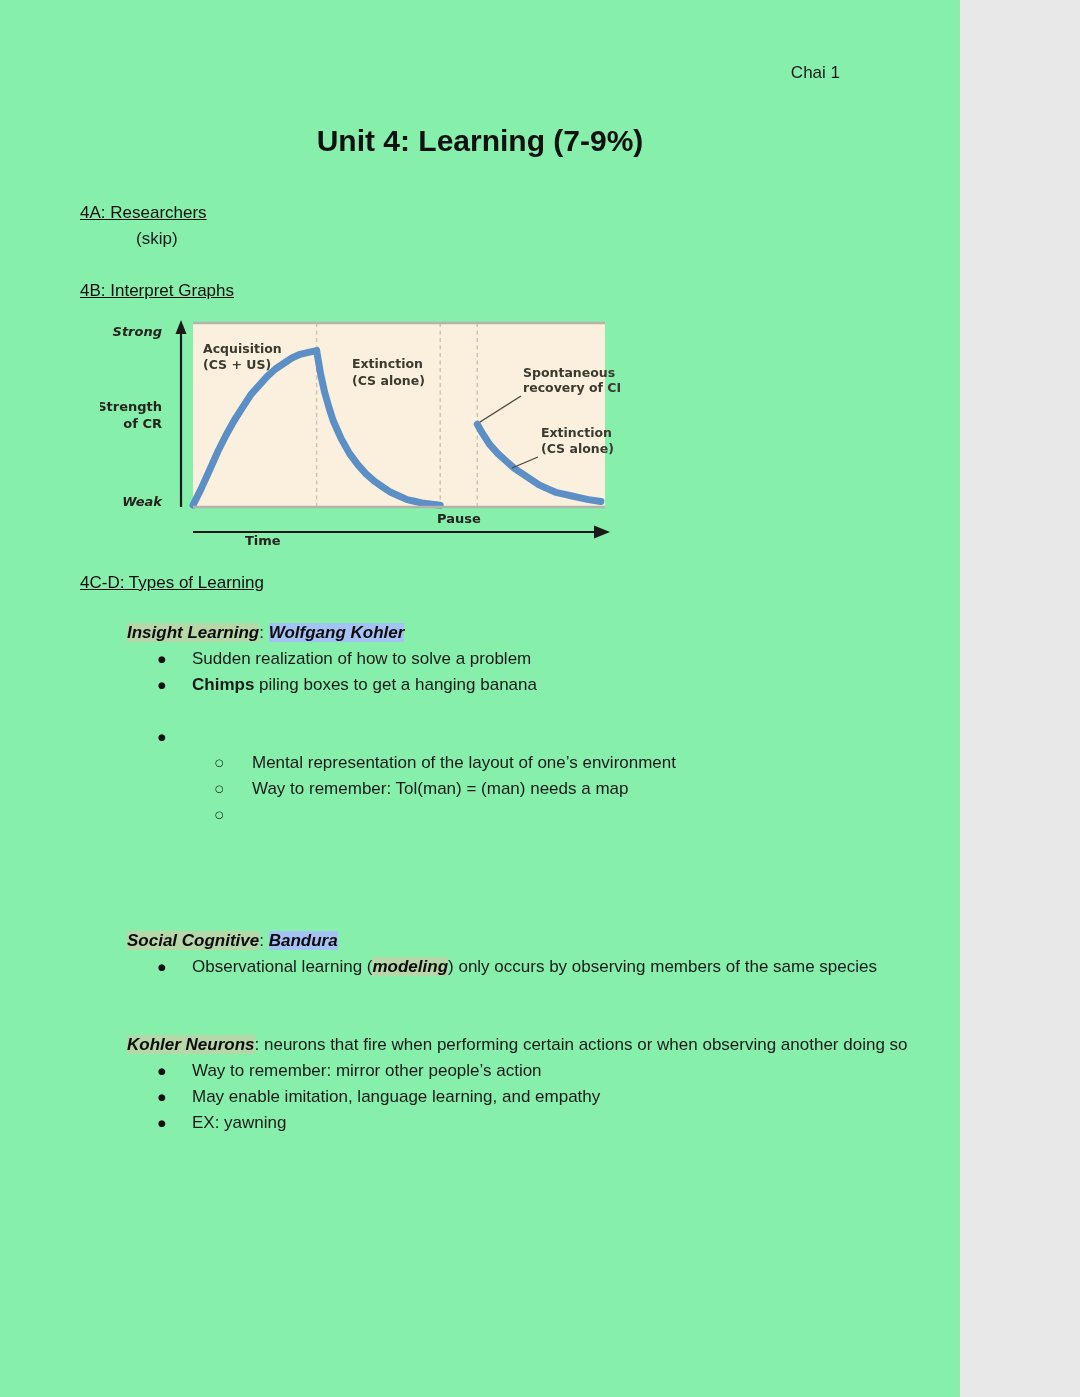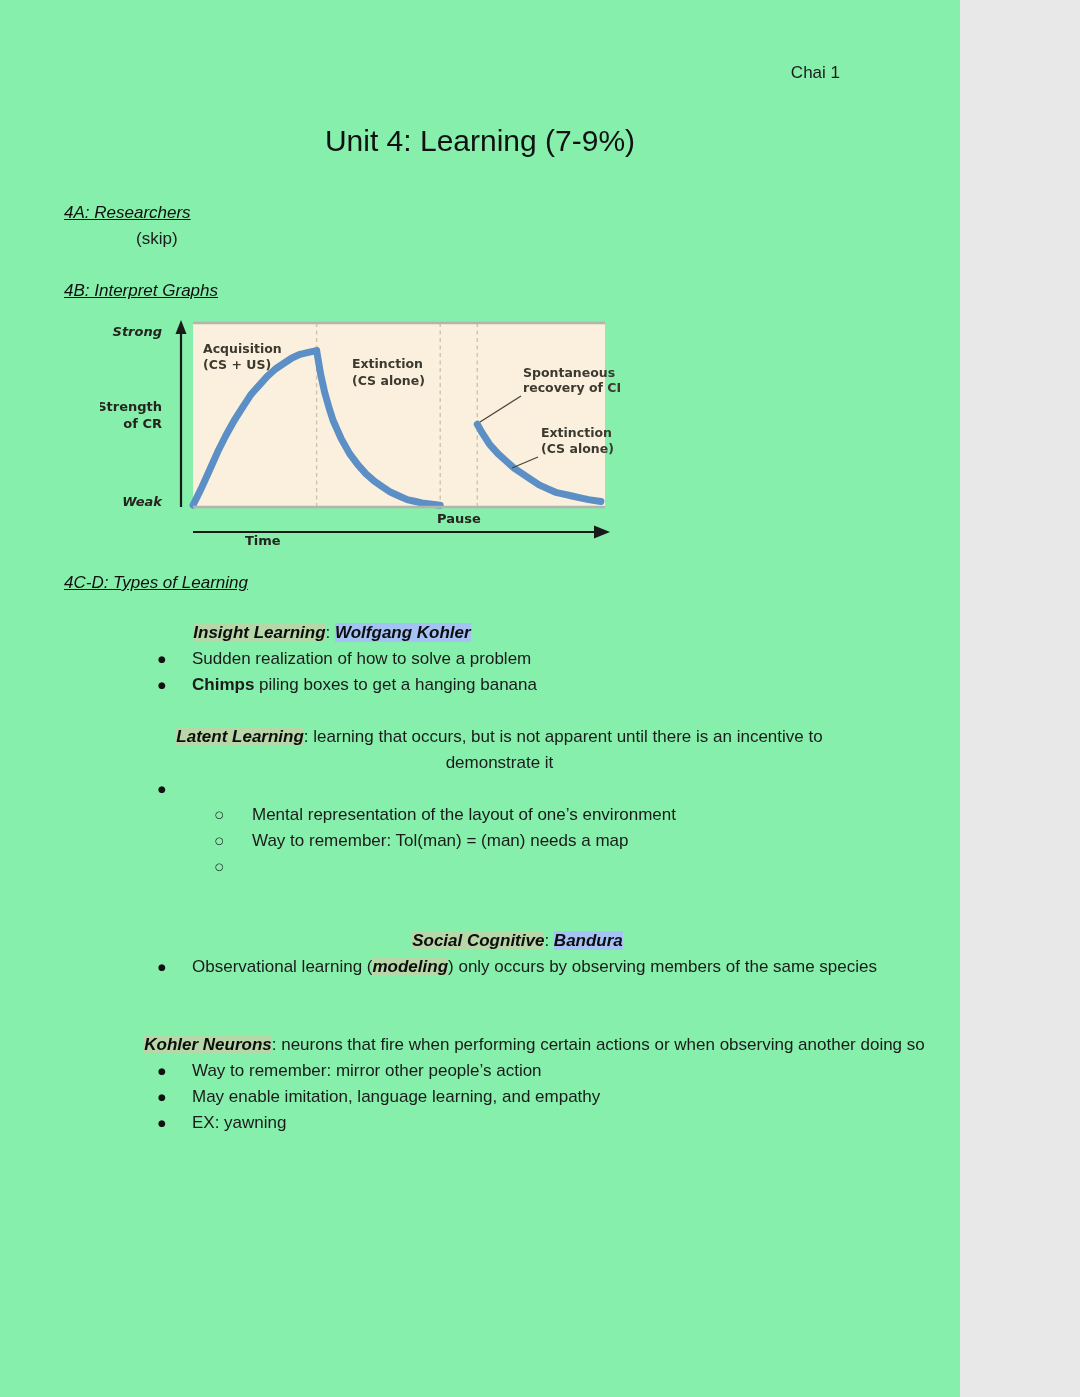--- a/index.html
+++ b/index.html
@@ -9,25 +9,25 @@
   }
   *{margin:0;padding:0;box-sizing:border-box;}
   html,body{background:#e8e8e8;}
   .page{
     position:relative; width:960px; height:1397px; background:#86efac;
     font-family:"Liberation Sans", sans-serif; font-size:17px; line-height:26px; color:#1b1b1b;
     overflow:hidden;
   }
   .pagenum{position:absolute; top:60px; right:120px;}
   .title{position:absolute; top:122px; left:0; width:100%; text-align:center;
-    font-size:30px; line-height:38px; font-weight:400; color:#111;}
-  .heading{position:absolute; left:64px; font-style:italic; text-decoration:underline; color:#0f0f0f;}
+    font-size:30px; line-height:38px; font-weight:700; color:#111;}
+  .heading{position:absolute; left:80px; text-decoration:underline; color:#0f0f0f;}
   .plain-line{position:absolute;}
   .topic{position:absolute; left:127px;}
-  .line,.para{white-space:pre-wrap;text-align:center;}
+  .line,.para{white-space:pre-wrap;}
   .term{font-weight:bold; font-style:italic; color:#0d0d0d;}
   .hl-green{background:var(--hl-green);}
   .hl-blue{background:var(--hl-blue);}
   .hl-red{background:var(--hl-red);}
   .brow{display:flex; align-items:flex-start;}
   .brow .mark{flex:0 0 auto; line-height:26px; color:#111; font-family:"DejaVu Sans", sans-serif;}
   .b1 .mark{width:65px; padding-left:31px; font-size:9px;}
   .b2 .mark{width:125px; padding-left:88px; font-size:10px;}
   .brow .content{white-space:pre-wrap;}
   b{font-weight:bold;}
@@ -109,21 +109,20 @@
       <span class="mark">●</span>
       <div class="content">Sudden realization of how to solve a problem</div>
     </div>
     <div class="brow b1">
       <span class="mark">●</span>
       <div class="content"><b>Chimps</b><span> piling boxes to get a hanging banana</span></div>
     </div>
   </div>
 
   <div class="topic" style="top:724px;">
-    <div class="para" style="width:745px;"><span class="term hl-green">Latent Learning</span><span>: learning that occurs, but is not apparent until there is an incentive to demonstrate it</span></div>
     <div class="brow b1">
       <span class="mark">●</span>
     </div>
     <div class="brow b2">
       <span class="mark">○</span>
       <div class="content">Mental representation of the layout of one’s environment</div>
     </div>
     <div class="brow b2">
       <span class="mark">○</span>
       <div class="content">Way to remember: Tol(man) = (man) needs a map</div>

